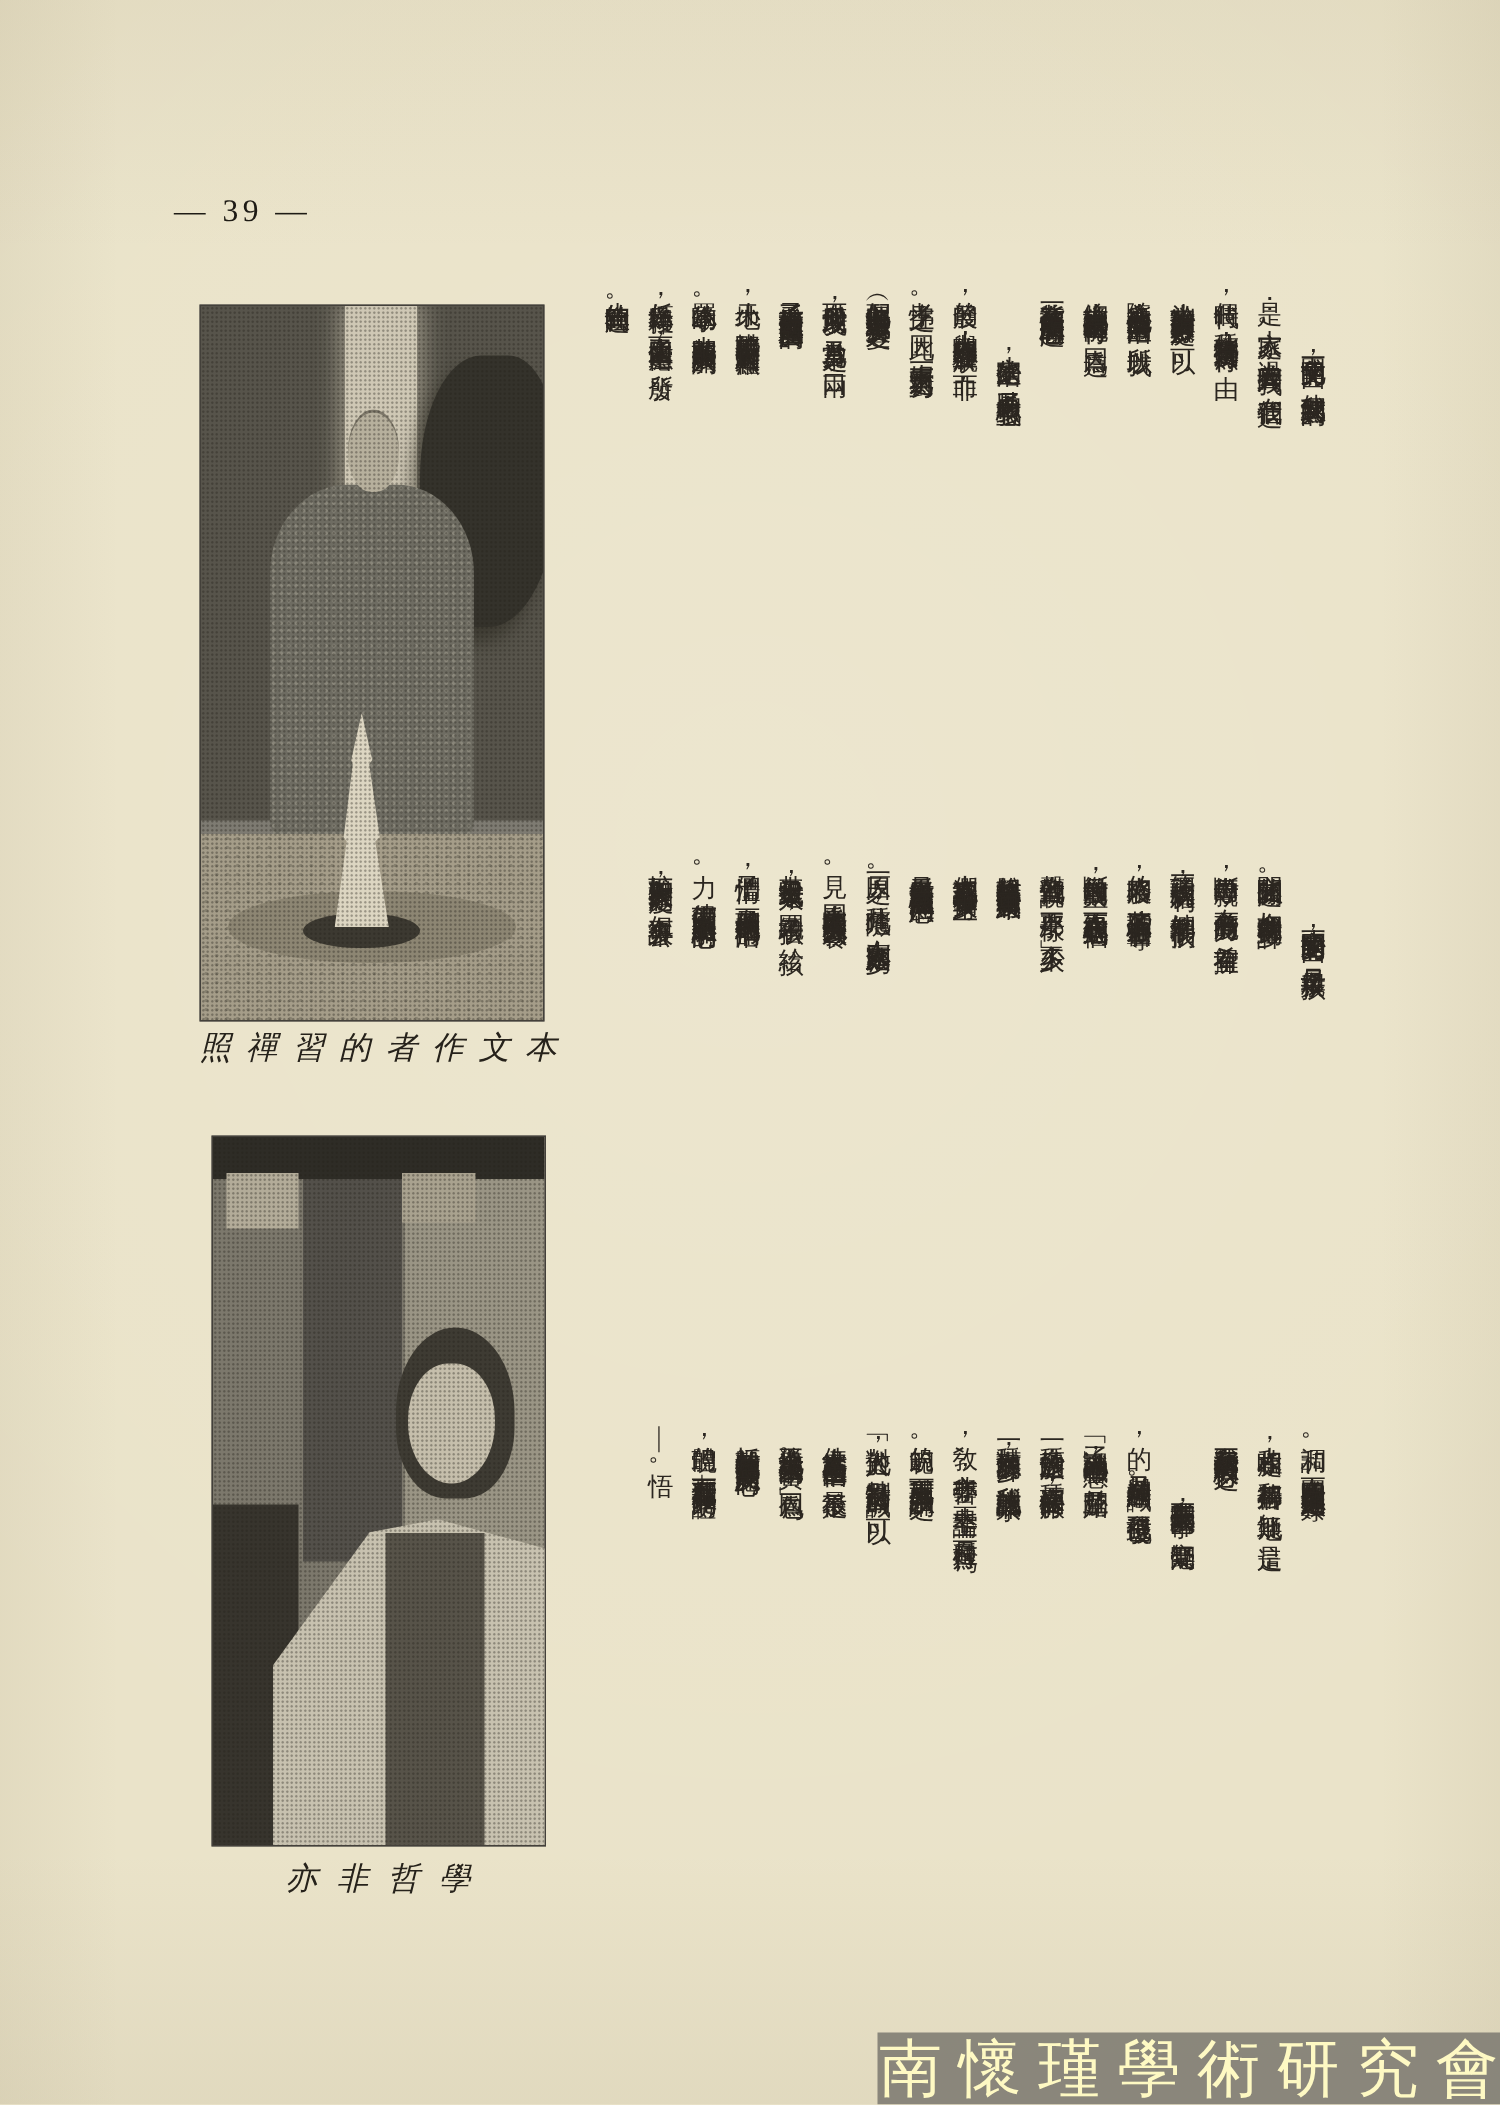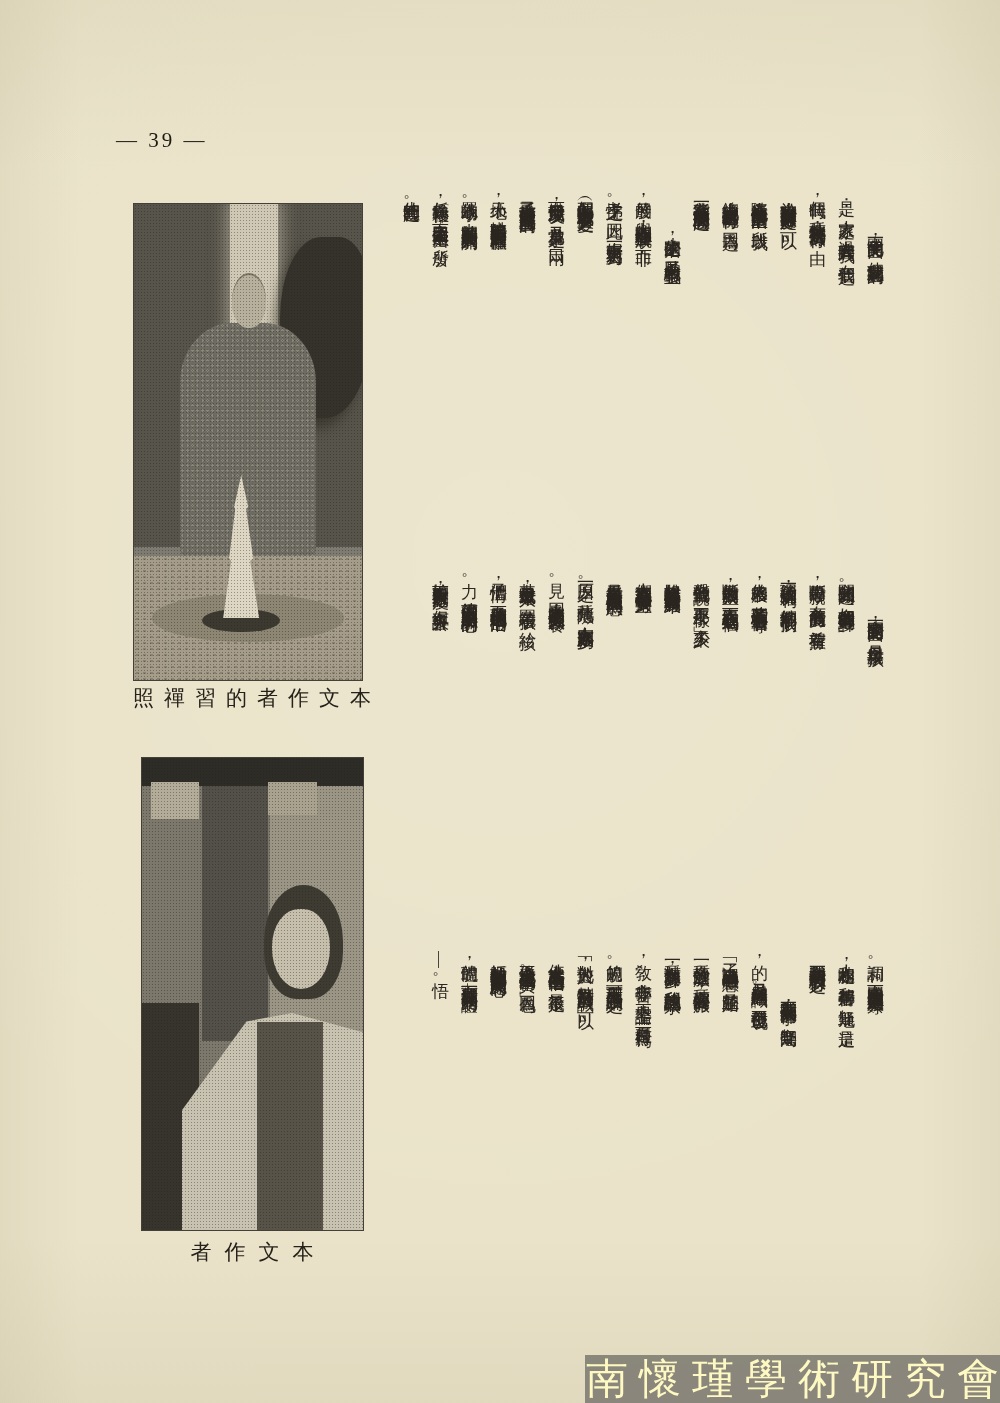--- a/index.html
+++ b/index.html
@@ -62,20 +62,21 @@
   .p2-hair{left:55%;top:27%;width:36%;height:24%;background:#3e3b33;
     border-radius:50% 50% 42% 42%;}
   .p2-face{left:59%;top:32%;width:26%;height:17%;background:#c6bfac;
     border-radius:48% 48% 52% 52%;}
   .p2-cardigan{left:18%;top:54%;width:86%;height:46%;background:#c8c2b0;
     clip-path:polygon(0% 45%, 34% 4%, 58% 0%, 100% 10%, 100% 100%, 0% 100%);}
   .p2-sweater{left:52%;top:56%;width:30%;height:44%;background:#575349;}
   .caption{
     position:absolute;text-align:center;font-size:21px;color:#26221b;
     white-space:nowrap;
+    font-style:italic;
   }
   #caption1{left:123px;width:248px;top:684px;letter-spacing:10px;text-indent:10px;}
   #caption2{left:133px;width:238px;top:1238px;letter-spacing:13px;text-indent:13px;}
   
   .vblock{
     position:absolute;right:110px;height:326px;
     writing-mode:vertical-rl;
     font-size:17px;line-height:29px;letter-spacing:0.9px;
     color:#2b2620;
   }
@@ -123,21 +124,21 @@
   <div class="p2-topband"></div>
   <div class="p2-patch1"></div>
   <div class="p2-patch2"></div>
   <div class="p2-darkcorner"></div>
   <div class="p2-hair"></div>
   <div class="p2-face"></div>
   <div class="p2-cardigan"></div>
   <div class="p2-sweater"></div>
   <div class="halftone"></div>
 </div>
-<div class="caption" id="caption2">者作文本</div>
+<div class="caption" id="caption2">亦非哲學</div>
 
 <div class="vblock" id="block1">
     <div class="vcol">　　中國文化的另一面，使我感到驚異的</div>
     <div class="vcol">是：大家庭。過去曾有人問我，在我們這</div>
     <div class="vcol">個時代，此種社會制度是否仍然可行，由</div>
     <div class="vcol">於小家庭制度對於個人有很多好處，可以</div>
     <div class="vcol">隨心所欲過他自己所喜好的生活，所以我</div>
     <div class="vcol">總肯定地說大家庭制已不能再行，因爲這</div>
     <div class="vcol">背後存在着一個非常重要的心理問題。</div>
     <div class="vcol">　　小家庭的生活，助長了自我中心主義</div>

